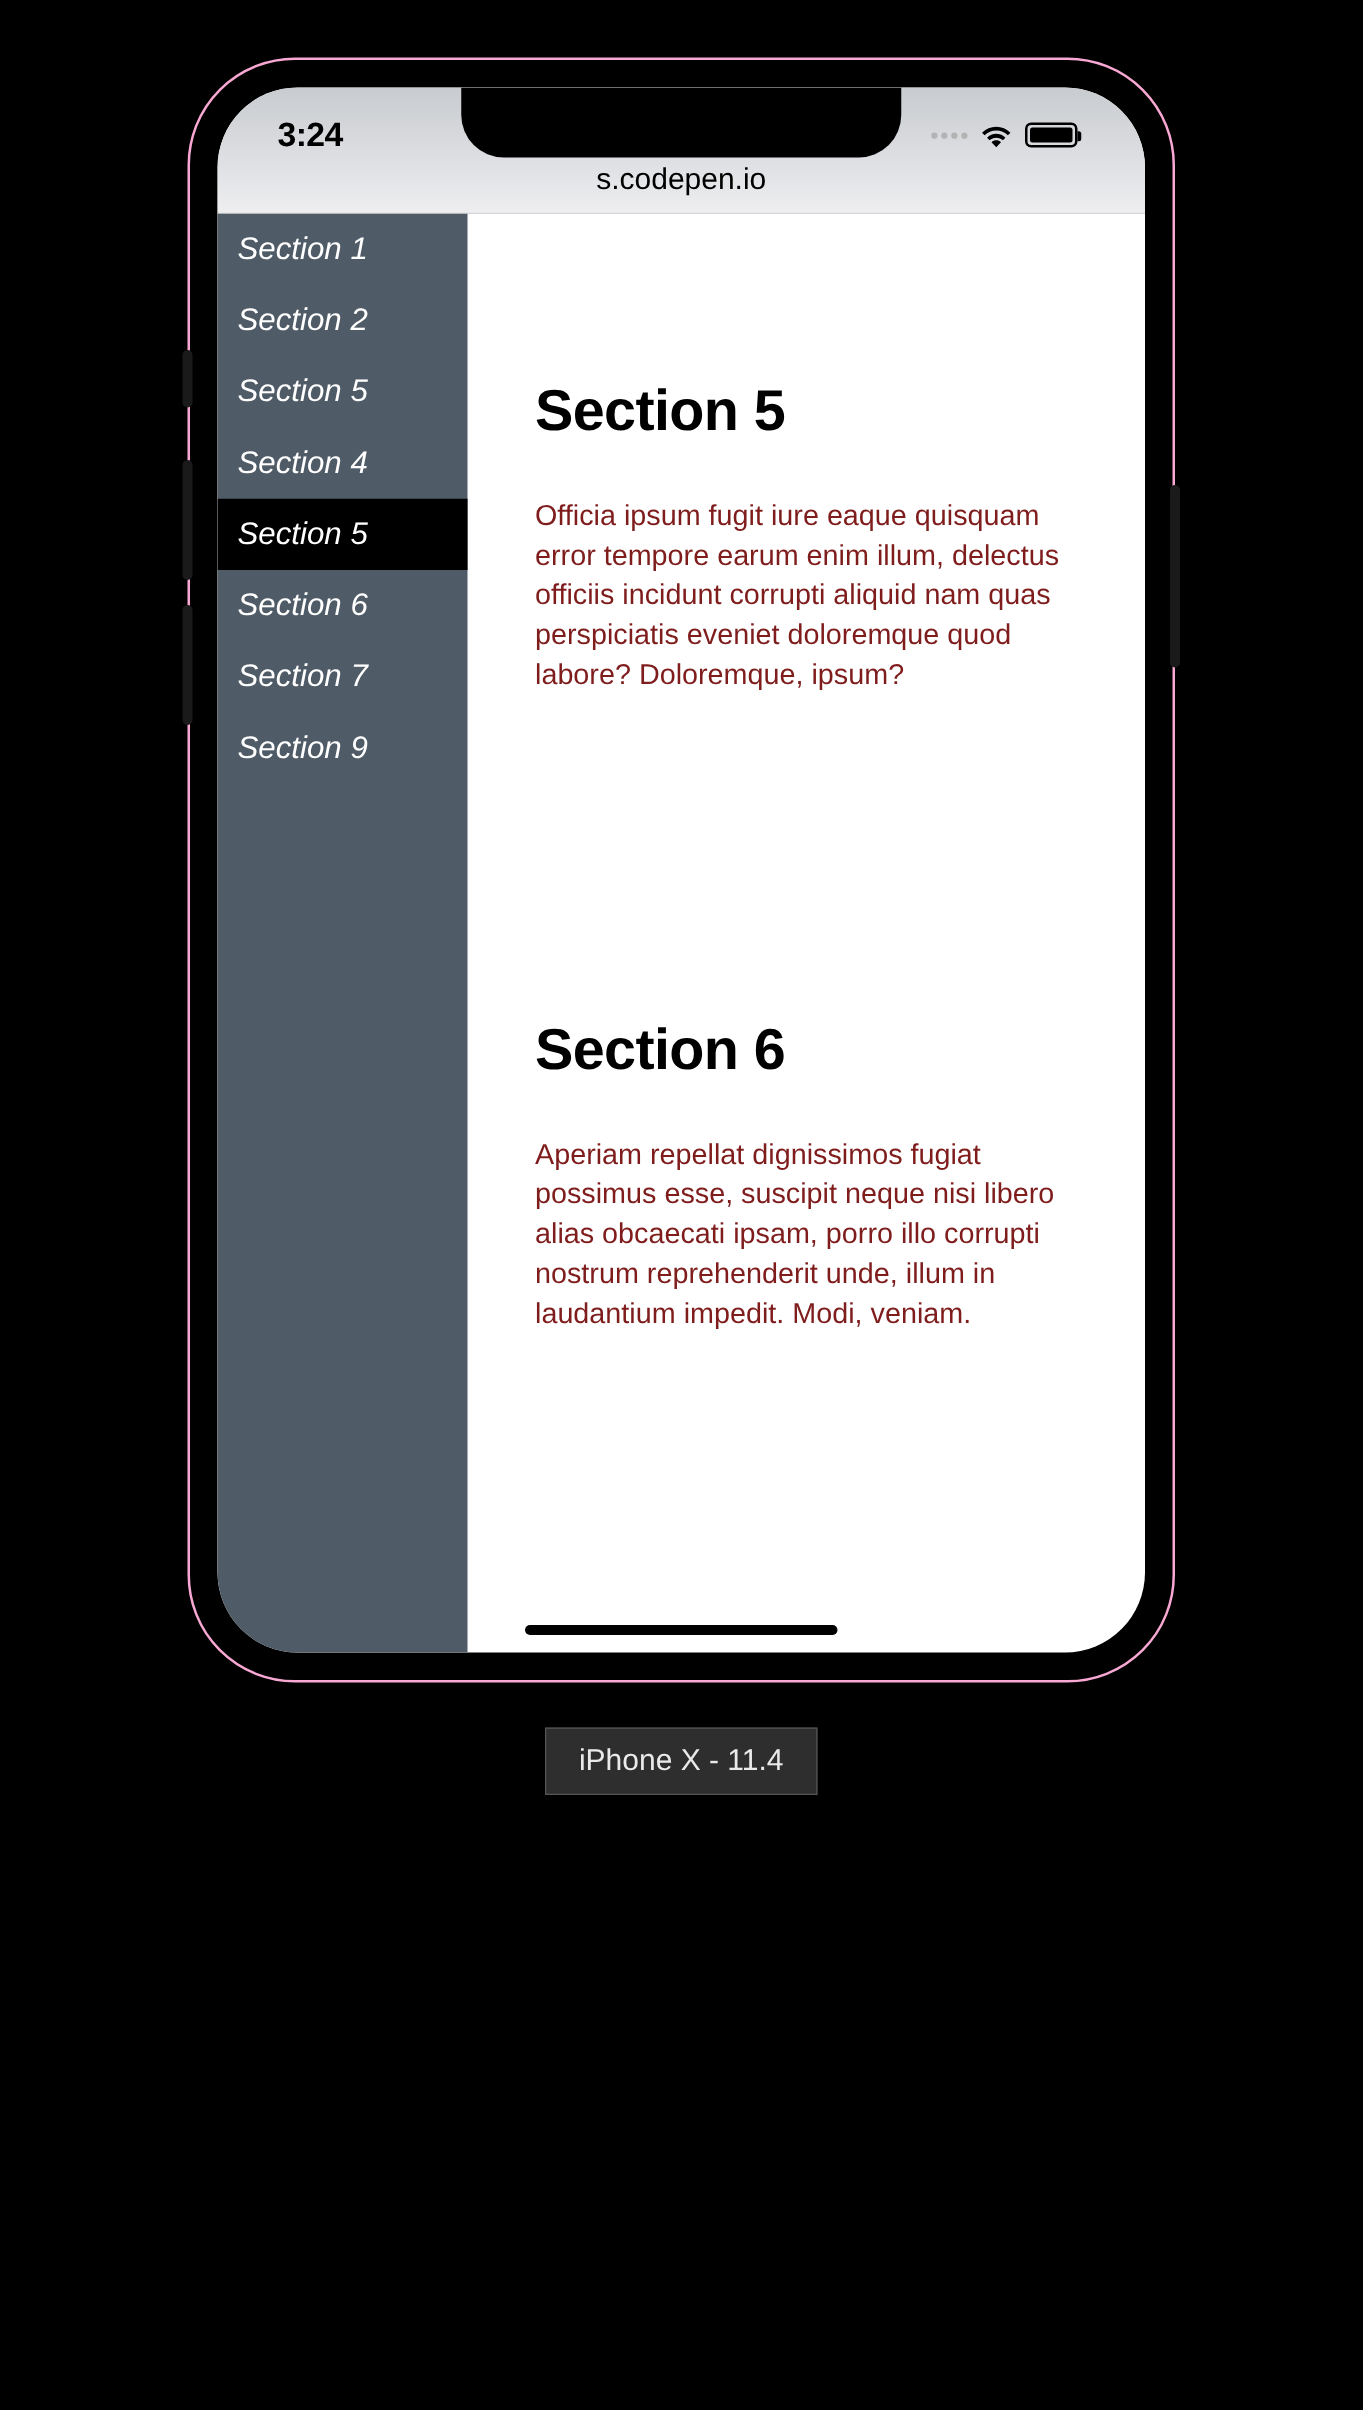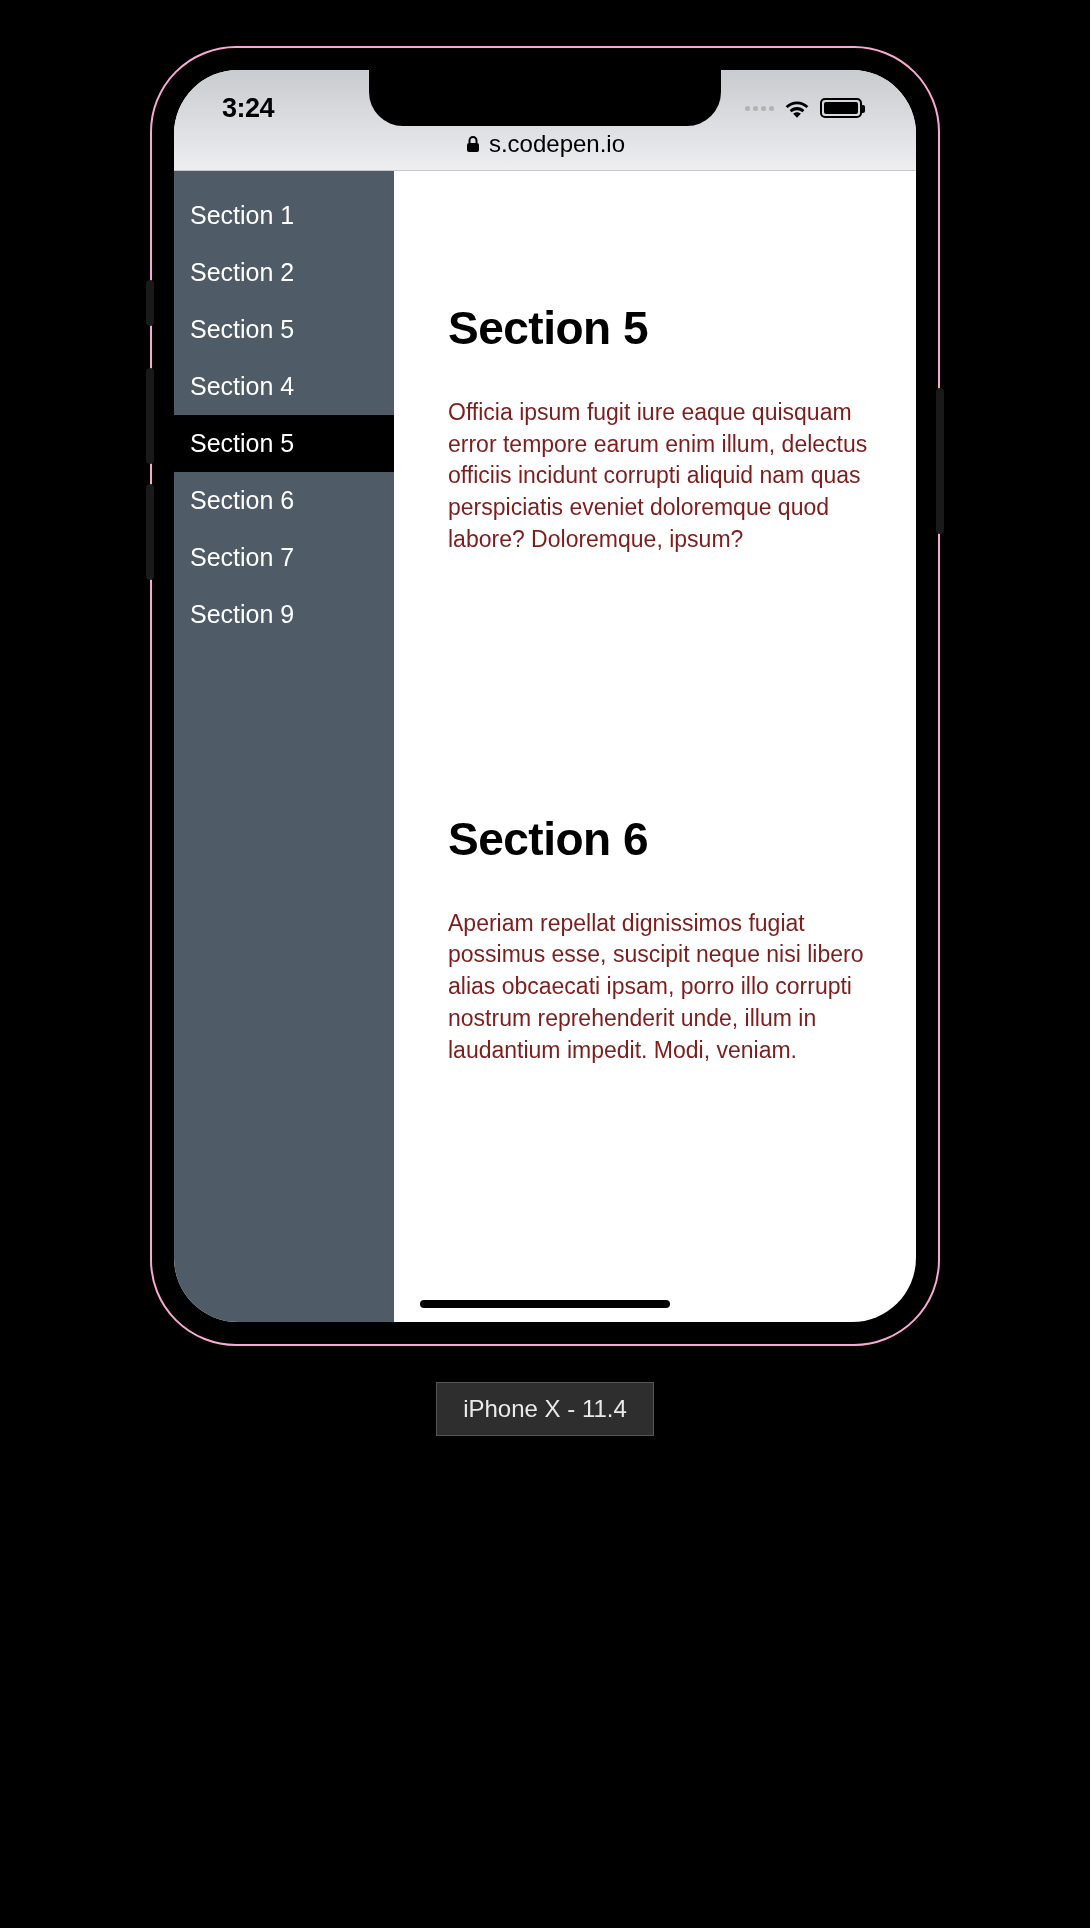--- a/index.html
+++ b/index.html
@@ -120,44 +120,46 @@
       border-radius: 0 2px 2px 0;
     }
     .battery .fill { background: #000; width: 100%; height: 100%; border-radius: 2px; }
 
     .urlbar {
       width: 100%;
       text-align: center;
       font-size: 24px;
       color: #000;
       display: flex;
-      justify-content: center;
+      justify-content: flex-end;
       align-items: center;
       gap: 8px;
       margin-bottom: 6px;
+      flex-direction: column;
     }
     .lock-icon { width: 16px; height: 18px; }
 
     .hr-divider {
       height: 1px; width: 100%;
       background: #c7c7c9;
     }
 
     
     .app-content {
       display: flex;
       width: 100%;
       height: calc(100% - 101px);
       position: relative;
     }
     .sidebar {
-      width: 220px;
+      width: 200px;
       background: #4f5b66;
       flex-shrink: 0;
-      padding-top: 16px;
+      padding-top: 0;
+      font-style: italic;
     }
     .side-item {
       color: #fff;
       font-size: 25px;
       font-weight: 400;
       padding: 14px 16px;
       white-space: nowrap;
       cursor: pointer;
     }
     .side-item.active { background: #000; }

